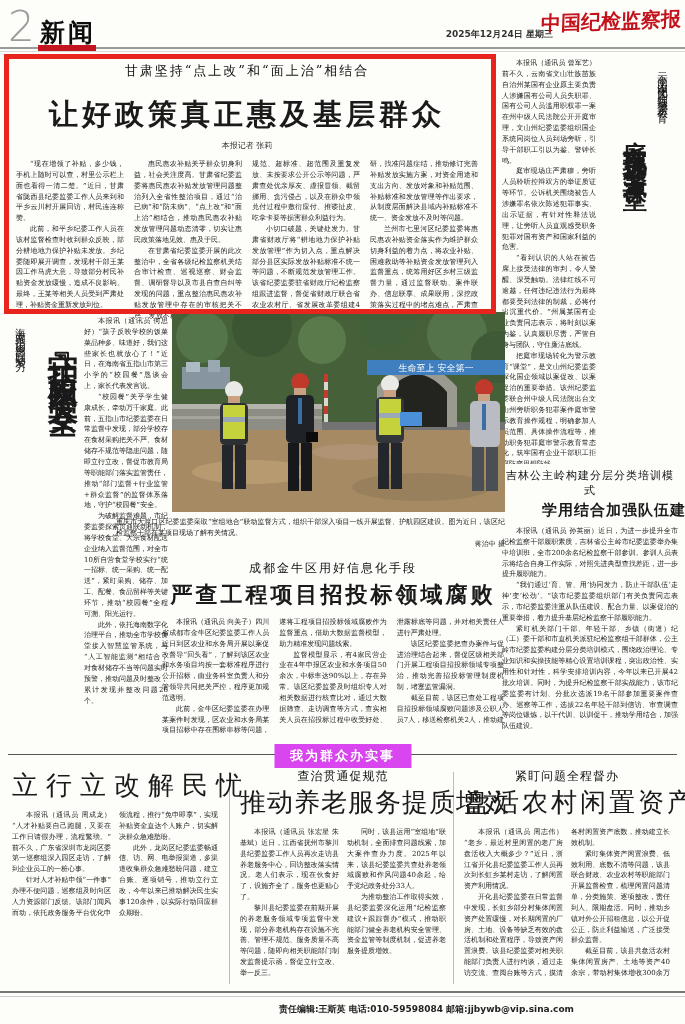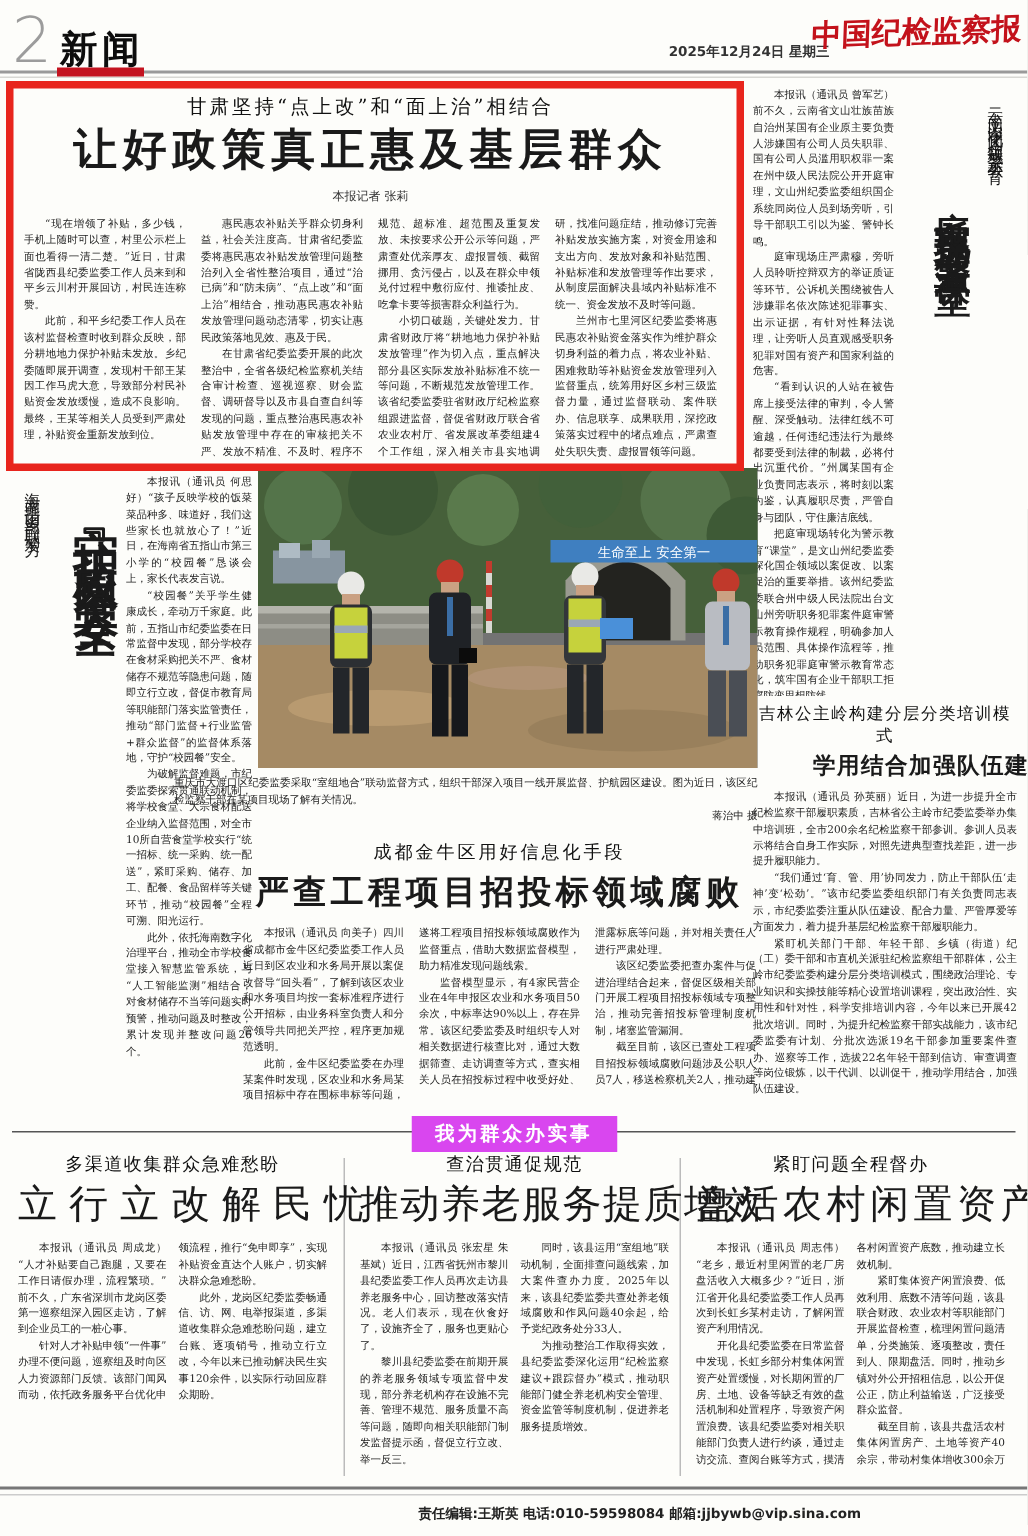--- a/index.html
+++ b/index.html
@@ -19,21 +19,21 @@
   
   .annotation-box{position:absolute;left:4px;top:54px;width:482px;height:250px;border:5px solid #e8251d;z-index:50;pointer-events:none;}
   
   .kicker{text-align:center;font-size:13px;letter-spacing:2px;color:#111;}
   .byline{text-align:center;font-size:8px;color:#333;margin-top:5px;}
   .bodytext{font-size:7px;line-height:1.55;text-align:justify;color:#1c1c1c;overflow:hidden;}
   .bodytext p{margin:0;text-indent:2em;}
   .vert{writing-mode:vertical-rl;}
   
   .main-article{position:absolute;left:16px;top:62px;width:462px;}
-  .main-article .headline{text-align:center;font-size:29px;font-weight:bold;letter-spacing:4px;margin-top:0;white-space:nowrap;}
+  .main-article .headline{text-align:center;font-size:29px;font-weight:bold;letter-spacing:4px;margin-top:15px;white-space:nowrap;}
   .main-article .bodytext{margin-top:8px;column-count:4;column-gap:10px;height:164px;}
   
   .right-top{position:absolute;left:502px;top:58px;width:176px;height:406px;display:flex;flex-direction:row;}
   .right-top .bodytext{width:94px;height:406px;}
   .right-top .v-headline{width:52px;font-size:24px;font-weight:bold;letter-spacing:5px;padding-top:64px;text-align:left;line-height:1.1;}
   .right-top .v-kicker{width:18px;font-size:10.5px;letter-spacing:3px;padding-top:6px;color:#111;margin-left:4px;}
   
   .right-bottom{position:absolute;left:502px;top:468px;width:176px;}
   .right-bottom .kicker{font-size:11px;letter-spacing:1px;}
   .right-bottom .headline{text-align:center;font-size:15px;font-weight:bold;letter-spacing:1px;margin-top:3px;white-space:nowrap;margin-left:40px;}
@@ -110,21 +110,21 @@
     </div>
     <div class="v-headline vert">庭审现场变『警示课堂』</div>
     <div class="v-kicker vert">云南文山深化国企领域警示教育</div>
   </div>
 
   <div class="right-bottom">
     <div class="kicker">吉林公主岭构建分层分类培训模式</div>
     <div class="headline">学用结合加强队伍建设</div>
     <div class="bodytext">
       <p>本报讯（通讯员 孙英丽）近日，为进一步提升全市纪检监察干部履职素质，吉林省公主岭市纪委监委举办集中培训班，全市200余名纪检监察干部参训。参训人员表示将结合自身工作实际，对照先进典型查找差距，进一步提升履职能力。</p>
-      <p>“我们通过‘育、管、用’协同发力，防止干部队伍‘走神’变‘松劲’。”该市纪委监委组织部门有关负责同志表示，市纪委监委注重从队伍建设、配合力量、严管厚爱等方面发力，着力提升基层纪检监察干部履职能力。</p>
+      <p>“我们通过‘育、管、用’协同发力，防止干部队伍‘走神’变‘松劲’。”该市纪委监委组织部门有关负责同志表示，市纪委监委注重从队伍建设、配合力量、以案促治的重要举措，着力提升基层纪检监察干部履职能力。</p>
       <p>紧盯机关部门干部、年轻干部、乡镇（街道）纪（工）委干部和市直机关派驻纪检监察组干部群体，公主岭市纪委监委构建分层分类培训模式，围绕政治理论、专业知识和实操技能等精心设置培训课程，突出政治性、实用性和针对性，科学安排培训内容，今年以来已开展42批次培训。同时，为提升纪检监察干部实战能力，该市纪委监委有计划、分批次选派19名干部参加重要案件查办、巡察等工作，选拔22名年轻干部到信访、审查调查等岗位锻炼，以干代训、以训促干，推动学用结合，加强队伍建设。</p>
     </div>
   </div>
 
   <div class="left-article">
     <div class="v-kicker vert">海南五指山多部门联动发力</div>
     <div class="v-headline vert">守护『校园餐』安全</div>
     <div class="bodytext">
       <p>本报讯（通讯员 何思好）“孩子反映学校的饭菜菜品种多、味道好，我们这些家长也就放心了！”近日，在海南省五指山市第三小学的“校园餐”恳谈会上，家长代表发言说。</p>
       <p>“校园餐”关乎学生健康成长，牵动万千家庭。此前，五指山市纪委监委在日常监督中发现，部分学校存在食材采购把关不严、食材储存不规范等隐患问题，随即立行立改，督促市教育局等职能部门落实监管责任，推动“部门监督+行业监管+群众监督”的监督体系落地，守护“校园餐”安全。</p>
@@ -223,21 +223,20 @@
       <p>截至目前，该区已查处工程项目招投标领域腐败问题涉及公职人员7人，移送检察机关2人，推动建章立制10余项，招投标市场环境持续优化。</p>
     </div>
   </div>
 
   <div class="bottom-rule"></div>
   <div class="banner">我为群众办实事</div>
   <div class="vsep vsep1"></div>
   <div class="vsep vsep2"></div>
 
   <div class="bottom-art ba1">
-    <div class="kicker">多渠道收集群众急难愁盼</div>
     <div class="headline">立行立改解民忧</div>
     <div class="bodytext">
       <p>本报讯（通讯员 周成龙）“人才补贴要自己跑腿，又要在工作日请假办理，流程繁琐。”前不久，广东省深圳市龙岗区委第一巡察组深入园区走访，了解到企业员工的一桩心事。</p>
       <p>针对人才补贴申领“一件事”办理不便问题，巡察组及时向区人力资源部门反馈。该部门闻风而动，依托政务服务平台优化申领流程，推行“免申即享”，实现补贴资金直达个人账户，切实解决群众急难愁盼。</p>
       <p>此外，龙岗区纪委监委畅通信、访、网、电举报渠道，多渠道收集群众急难愁盼问题，建立台账、逐项销号，推动立行立改，今年以来已推动解决民生实事120余件，以实际行动回应群众期盼。</p>
     </div>
   </div>
 
   <div class="bottom-art ba2">
     <div class="kicker">查治贯通促规范</div>

